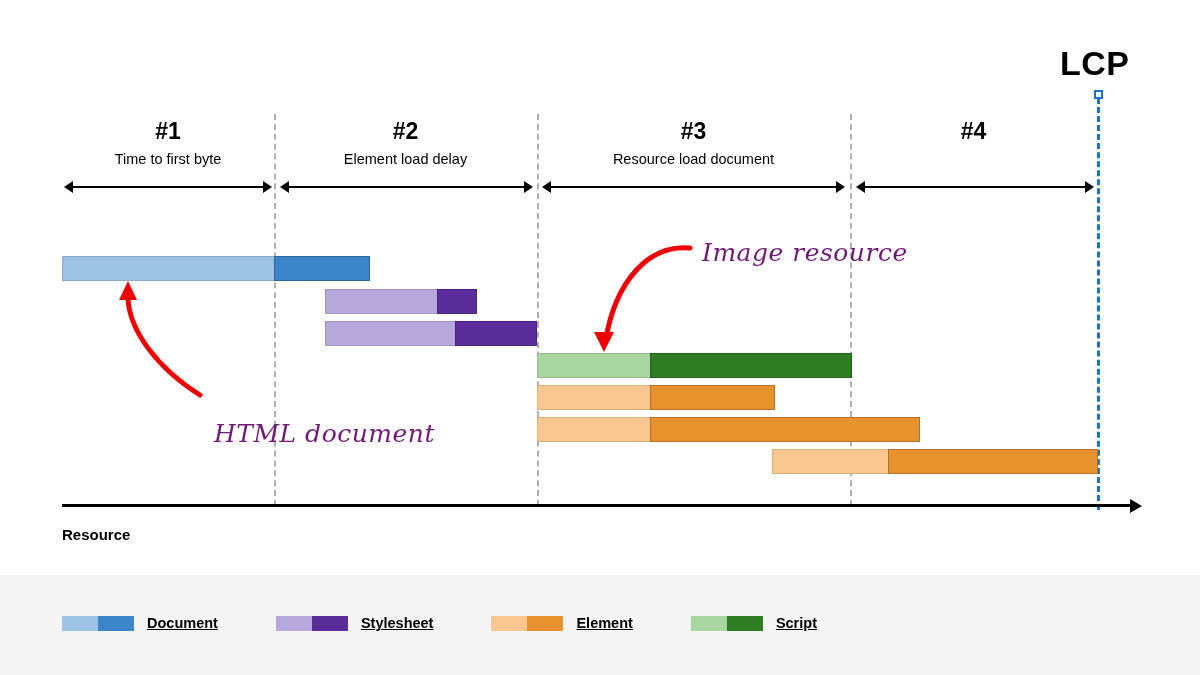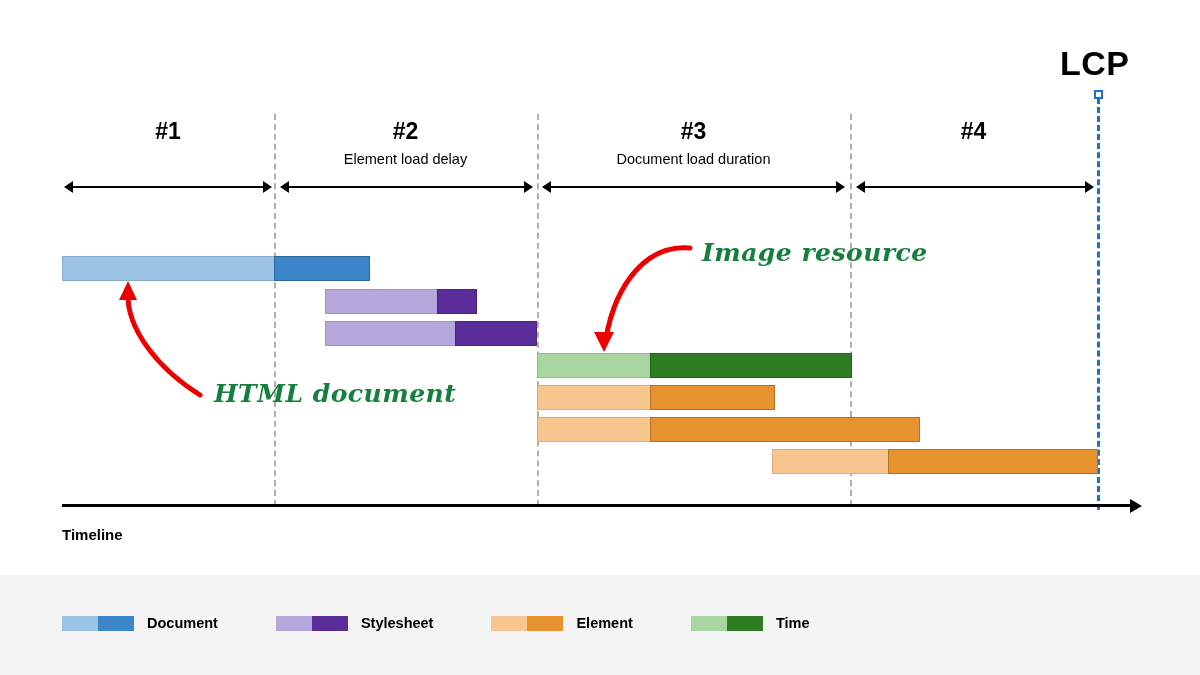--- a/index.html
+++ b/index.html
@@ -138,24 +138,24 @@
     left: 62px;
     top: 526px;
     font-size: 15px;
     font-weight: 700;
     color: #000;
   }
 
   
   .annot {
     position: absolute;
-    color: #15803d;
+    color: #701a75;
     font-family: "DejaVu Serif", serif;
     font-style: italic;
-    font-weight: 700;
+    font-weight: 400;
     font-size: 25px;
     letter-spacing: 0.5px;
     white-space: nowrap;
   }
   .annot-svg { position: absolute; left: 0; top: 0; overflow: visible; }
 
   
   .legend-band {
     position: absolute;
     left: 0;
@@ -163,20 +163,21 @@
     width: 1200px;
     height: 100px;
     background: #f4f4f4;
   }
   .legend-items {
     position: absolute;
     left: 62px;
     top: 615px;
     display: flex;
     align-items: center;
+    text-decoration: underline;
   }
   .legend-item {
     display: flex;
     align-items: center;
     margin-right: 58px;
   }
   .legend-swatch { display: flex; height: 15px; width: 72px; }
   .legend-swatch span { height: 100%; width: 50%; }
   .legend-text {
     margin-left: 13px;
@@ -194,40 +195,41 @@
   <div class="lcp-label">LCP</div>
   <div class="lcp-square"></div>
   <div class="lcp-line"></div>
 
   <div class="divider" style="left:274px"></div>
   <div class="divider" style="left:537px"></div>
   <div class="divider" style="left:850px"></div>
 
   <div class="phase" style="left:62px;width:212px">
     <div class="phase-num">#1</div>
+    <div class="phase-desc">Time to first byte</div>
   </div>
   <div class="dbl-arrow" style="left:64px;width:208px">
     <div class="head left"></div>
       <div class="shaft"></div>
       <div class="head right"></div>
   </div>
 
   <div class="phase" style="left:274px;width:263px">
     <div class="phase-num">#2</div>
     <div class="phase-desc">Element load delay</div>
   </div>
   <div class="dbl-arrow" style="left:280px;width:253px">
     <div class="head left"></div>
       <div class="shaft"></div>
       <div class="head right"></div>
   </div>
 
   <div class="phase" style="left:537px;width:313px">
     <div class="phase-num">#3</div>
-    <div class="phase-desc">Document load duration</div>
+    <div class="phase-desc">Resource load document</div>
   </div>
   <div class="dbl-arrow" style="left:542px;width:303px">
     <div class="head left"></div>
       <div class="shaft"></div>
       <div class="head right"></div>
   </div>
 
   <div class="phase" style="left:850px;width:247px">
     <div class="phase-num">#4</div>
   </div>
@@ -270,26 +272,26 @@
 
   <svg class="annot-svg" width="1200" height="675">
 
     <path d="M 200 395 C 160 370 126 330 128 292" fill="none" stroke="#ef0000" stroke-width="5" stroke-linecap="round"></path>
     <polygon points="128,281 119,300 137,300" fill="#ef0000"></polygon>
 
     <path d="M 690 248 C 648 244 616 282 606 338" fill="none" stroke="#ef0000" stroke-width="5" stroke-linecap="round"></path>
     <polygon points="604,352 594,332 614,332" fill="#ef0000"></polygon>
   </svg>
 
-  <div class="annot" style="left:214px;top:379px">HTML document</div>
+  <div class="annot" style="left:214px;top:419px">HTML document</div>
   <div class="annot" style="left:702px;top:238px">Image resource</div>
 
   <div class="axis"></div>
   <div class="axis-head"></div>
-  <div class="axis-label">Timeline</div>
+  <div class="axis-label">Resource</div>
 
   <div class="legend-band"></div>
   <div class="legend-items" id="legend-items">
       <div class="legend-item">
         <div class="legend-swatch">
           <span style="background: rgb(156, 195, 229);"></span>
           <span style="background: rgb(58, 134, 200);"></span>
         </div>
         <div class="legend-text">Document</div>
       </div>
@@ -305,17 +307,17 @@
           <span style="background: rgb(249, 198, 144);"></span>
           <span style="background: rgb(232, 145, 47);"></span>
         </div>
         <div class="legend-text">Element</div>
       </div>
       <div class="legend-item">
         <div class="legend-swatch">
           <span style="background: rgb(168, 213, 160);"></span>
           <span style="background: rgb(46, 125, 34);"></span>
         </div>
-        <div class="legend-text">Time</div>
+        <div class="legend-text">Script</div>
       </div>
     </div>
 
 </div>
 
 </body></html>

